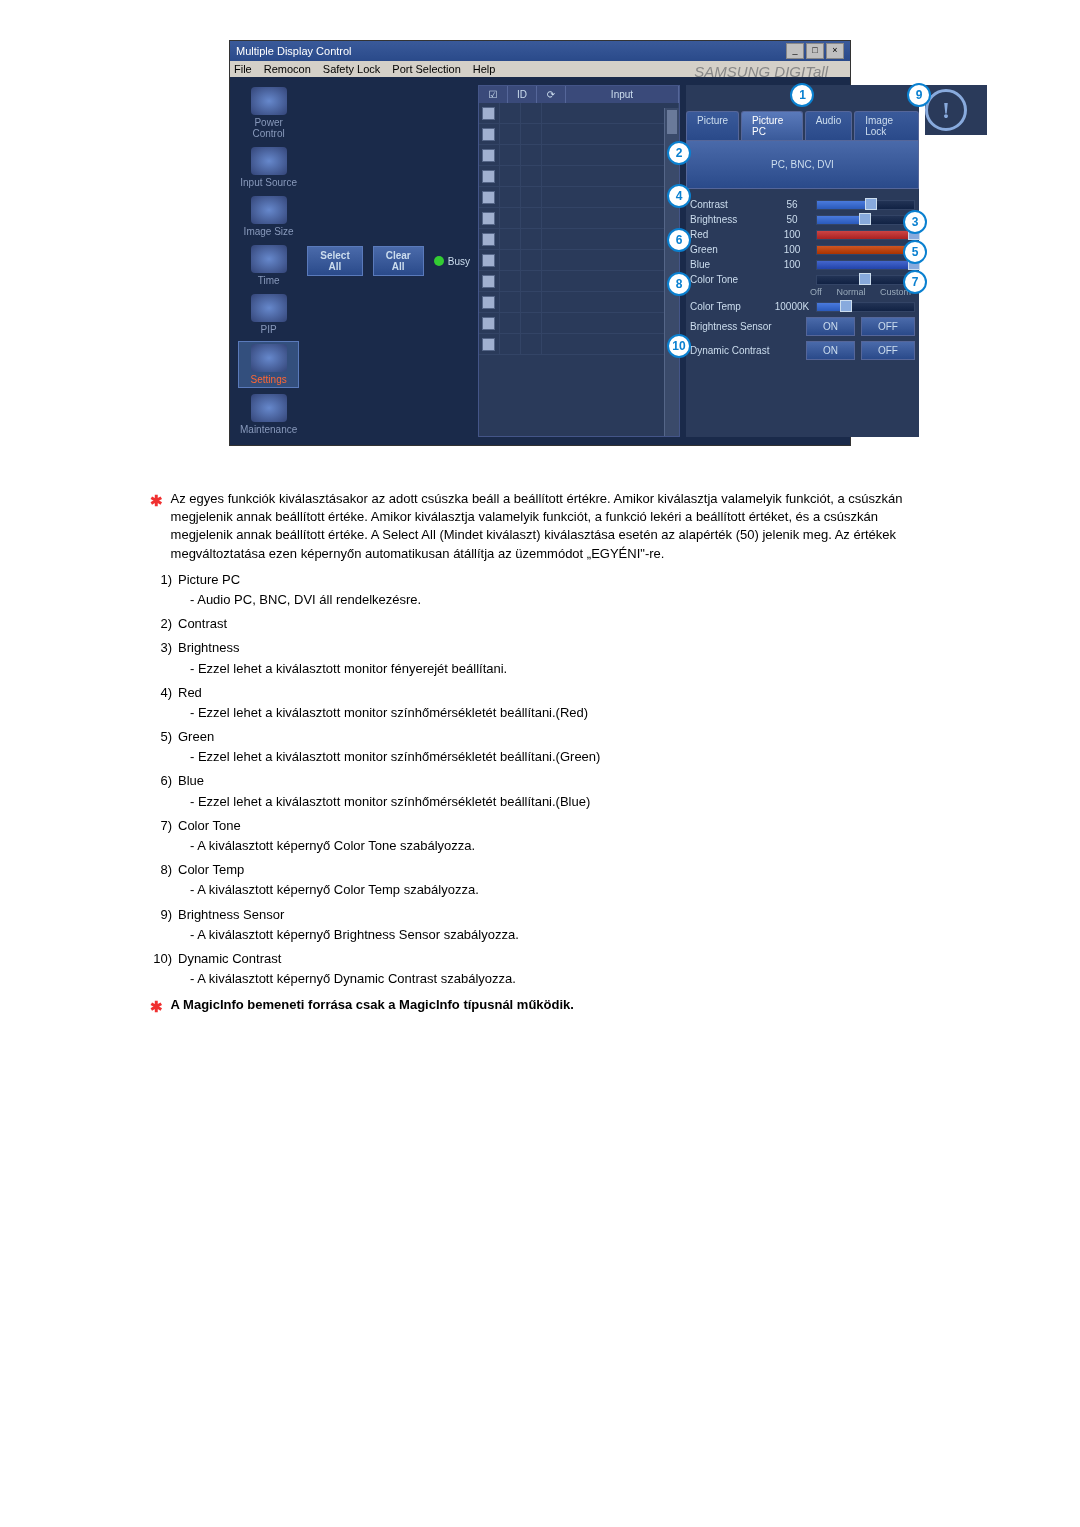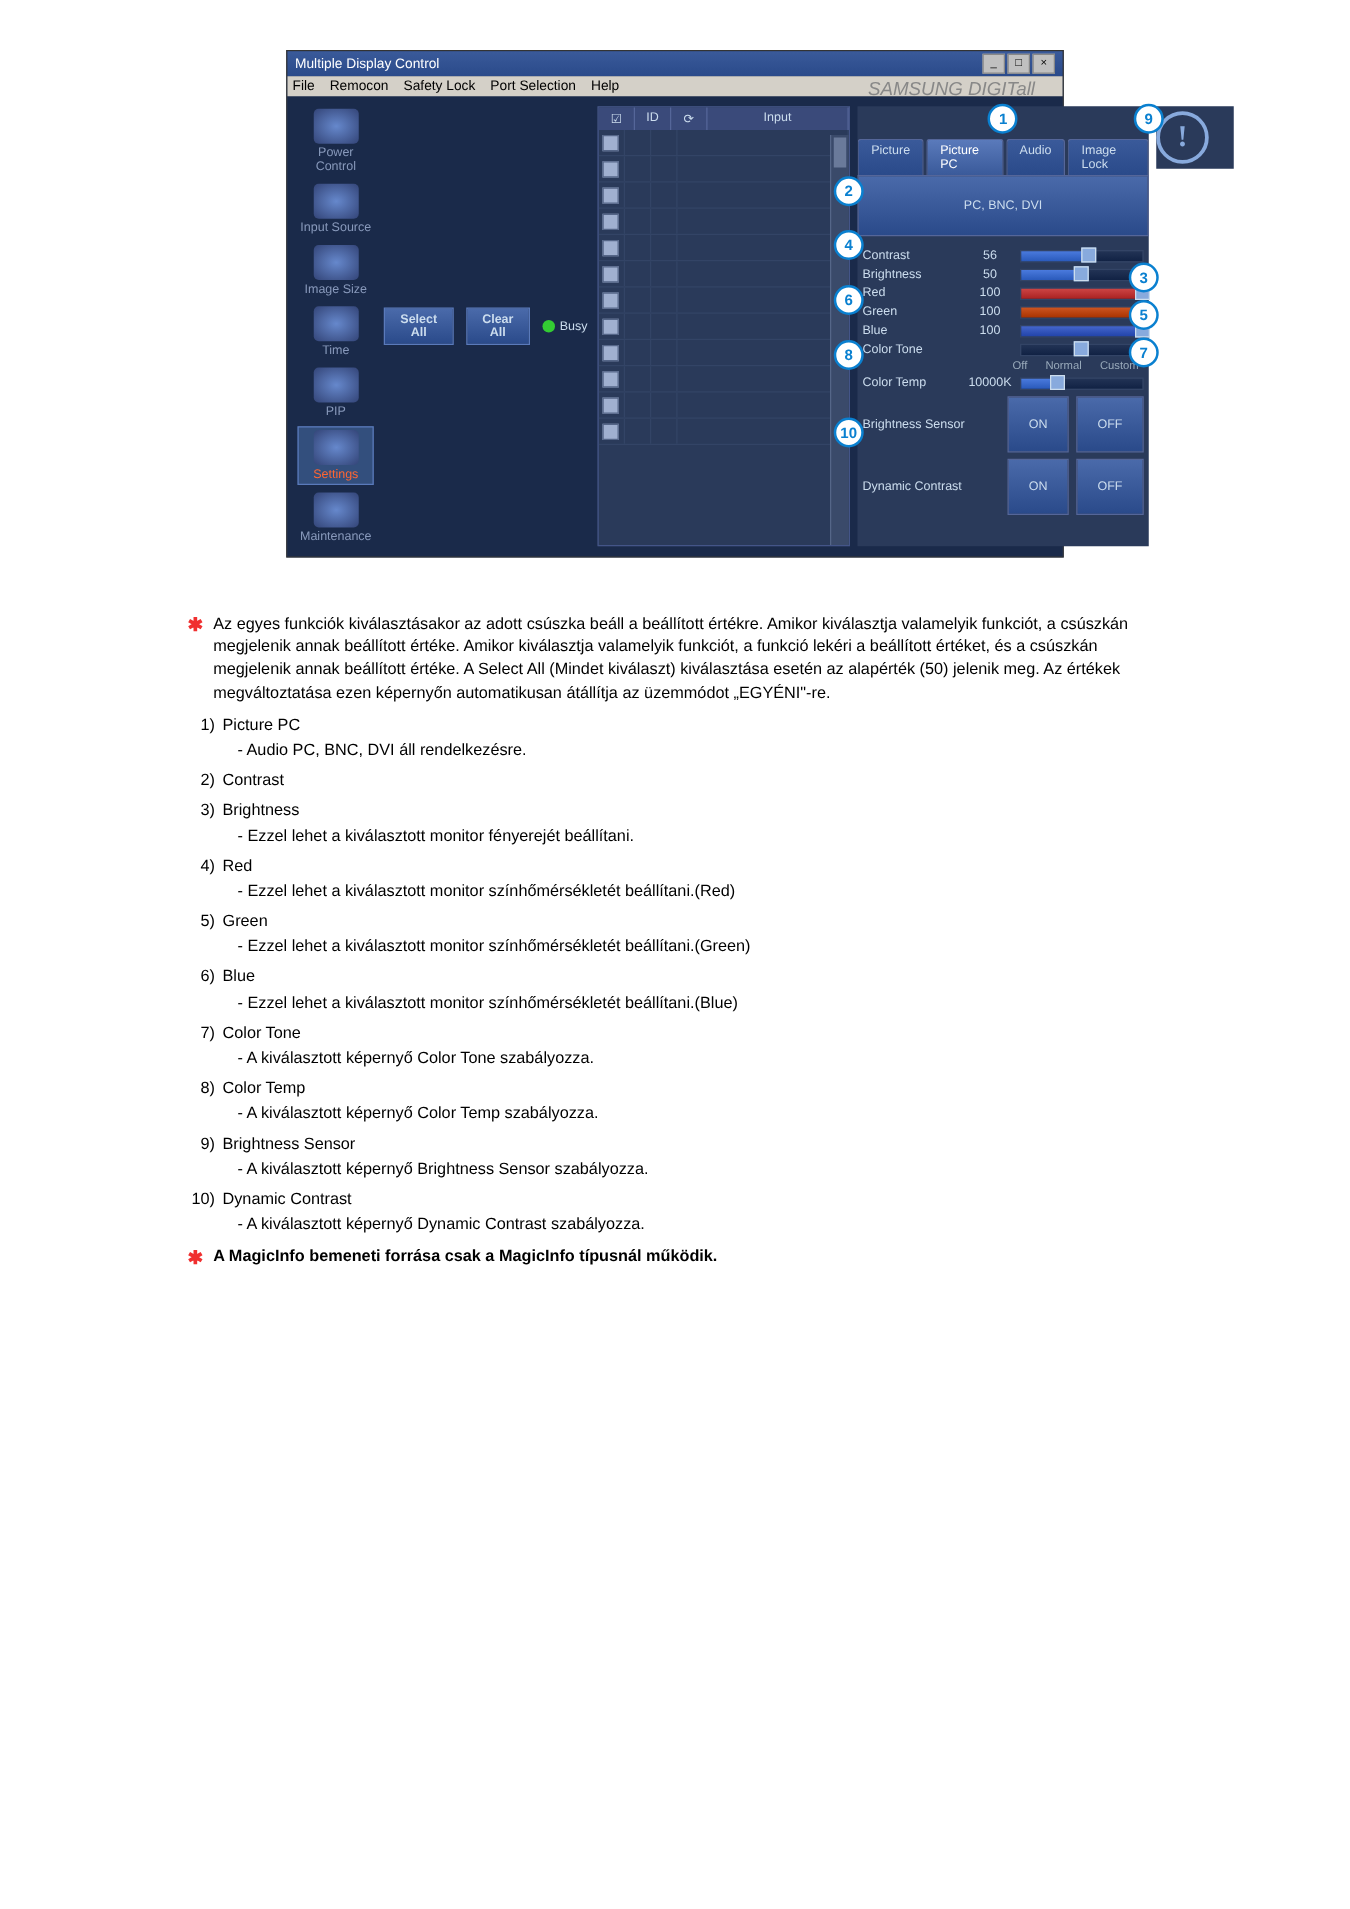--- a/index.html
+++ b/index.html
@@ -277,21 +277,21 @@
     align-items: center;
     gap: 6px;
     margin: 5px 0;
   }
   .toggle-label { width: 110px; font-size: 10px; color: #cde; }
   .toggle-btn {
     background: linear-gradient(#4a6aaa, #2a4a8a);
     border: 1px solid #556699;
     color: #cde;
     font-size: 10px;
-    padding: 16px 16px;
+    padding: 3px 16px;
     cursor: pointer;
   }
   .circle-num {
     position: absolute;
     width: 20px;
     height: 20px;
     border: 2px solid #0a80d0;
     border-radius: 50%;
     background: #fff;
     color: #0a80d0;

